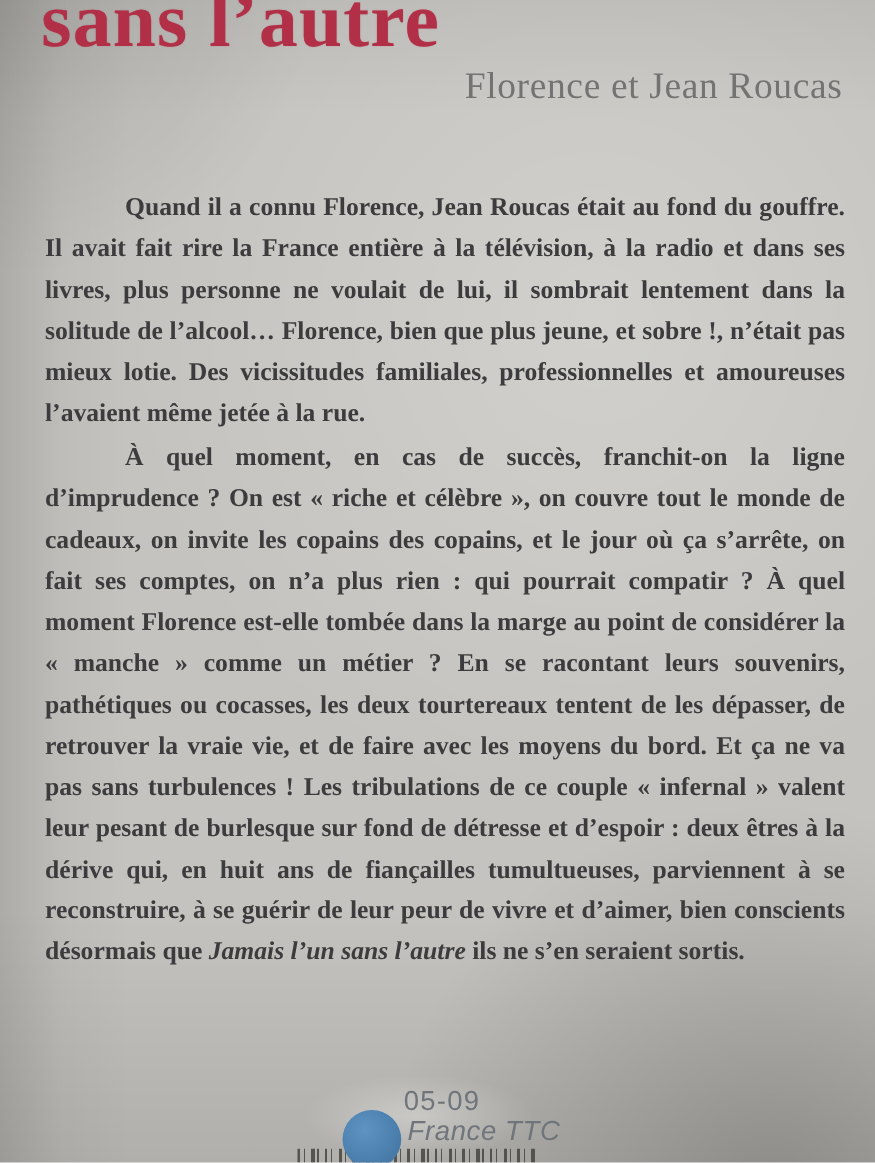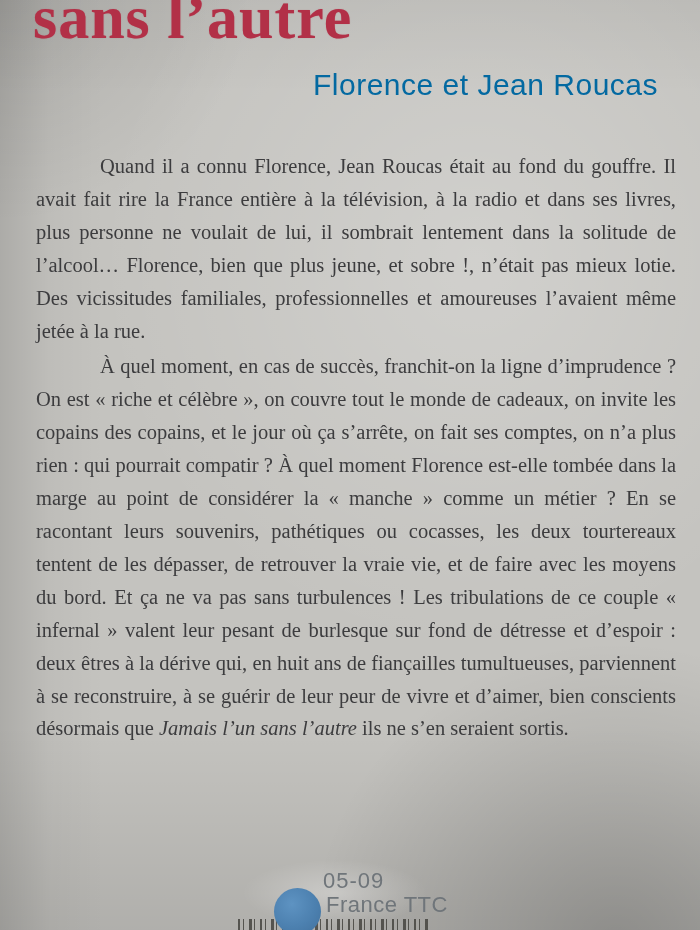--- a/index.html
+++ b/index.html
@@ -20,46 +20,47 @@
   }
   .title{
     position:absolute;top:-14px;left:33px;margin:0;
     font-family:"Liberation Serif",serif;font-weight:bold;
     font-size:62px;line-height:1;letter-spacing:1px;
     color:#b23047;
     text-shadow:0 0 1px rgba(178,48,71,0.4);
     white-space:nowrap;
   }
   .author{
-    position:absolute;top:52px;right:26px;margin:16px;
-    font-family:Liberation Sans, sans-serif;font-weight:normal;
+    position:absolute;top:52px;right:26px;margin:0;
+    font-family:Liberation Serif, serif;font-weight:normal;
     font-size:30px;line-height:1.1;letter-spacing:0.5px;
-    color:#0369a1;white-space:nowrap;
+    color:#737373;white-space:nowrap;
   }
   .blurb{
     position:absolute;left:36px;top:150px;width:640px;
     font-size:20.5px;line-height:32.9px;color:#3c3c3e;
     text-align:justify;
+    font-weight:bold;
   }
   .blurb p{margin:0;text-indent:64px;}
   .blurb p + p{margin-top:3px;}
   .italic-seg{font-style:italic;}
   .label-glow{
     position:absolute;left:232px;top:856px;width:205px;height:74px;
     background:radial-gradient(60% 60% at 50% 50%, rgba(255,255,255,0.30), rgba(255,255,255,0) 75%);
   }
   .edition-code{
     position:absolute;left:323px;top:868px;margin:0;
     font-family:"Liberation Sans",sans-serif;font-size:22px;
     color:#6f757a;letter-spacing:1px;white-space:nowrap;text-align:center;
   }
   .price-label{
     position:absolute;left:326px;top:892px;margin:0;
     font-family:"Liberation Sans",sans-serif;font-size:22px;
-    color:#6f757a;letter-spacing:0.5px;white-space:nowrap;
+    color:#6f757a;letter-spacing:0.5px;white-space:nowrap;font-style:italic;
   }
   .barcode{
     position:absolute;left:238px;top:919px;width:190px;height:11px;
     background:
       repeating-linear-gradient(90deg,
         #45443f 0 2px, transparent 2px 5px,
         #45443f 5px 6px, transparent 6px 11px,
         #45443f 11px 14px, transparent 14px 16px,
         #45443f 16px 17px, transparent 17px 22px);
     opacity:0.85;

